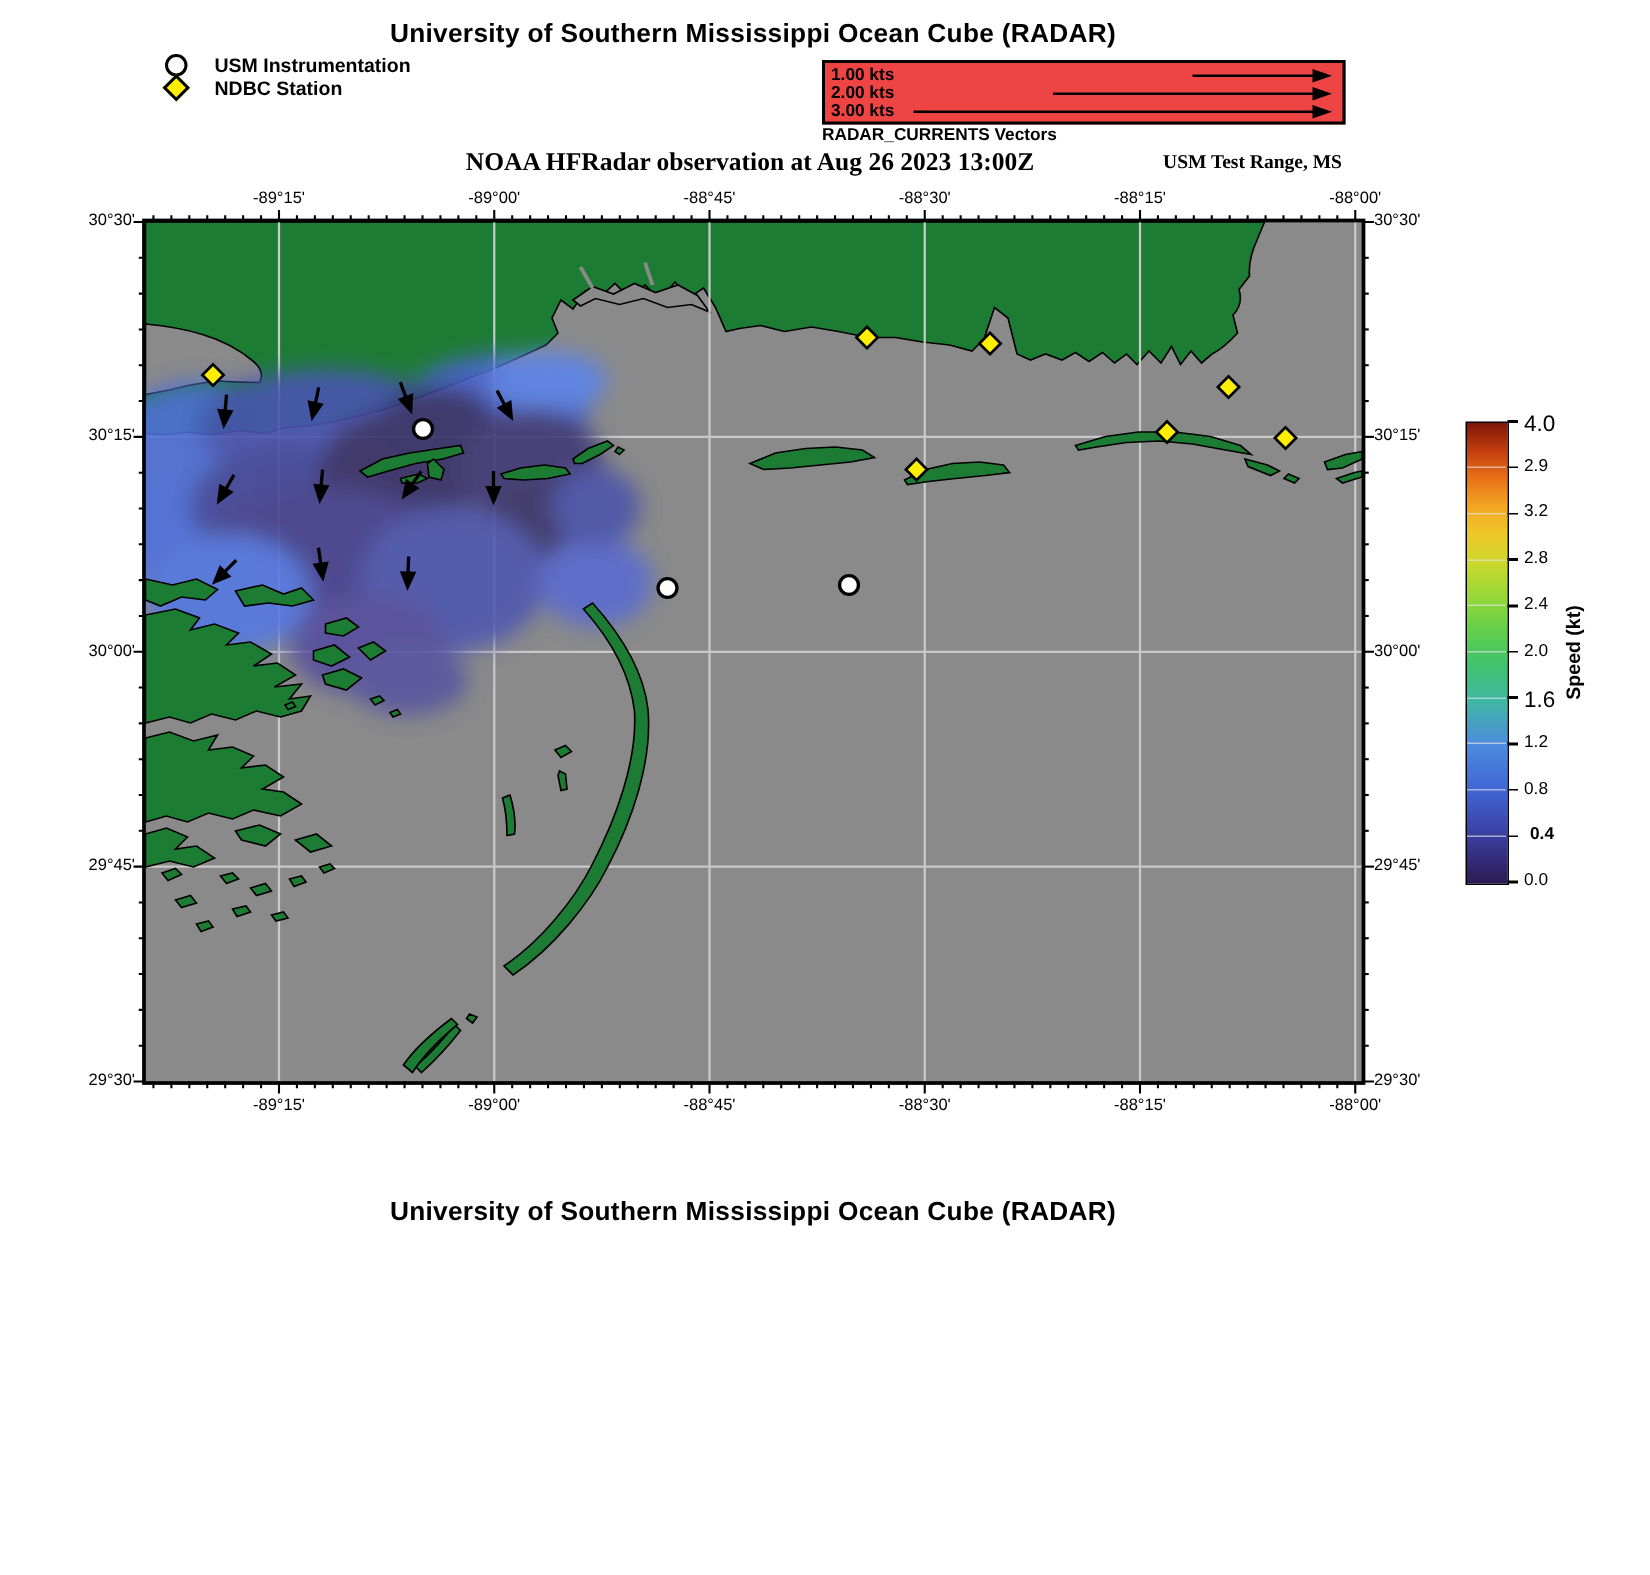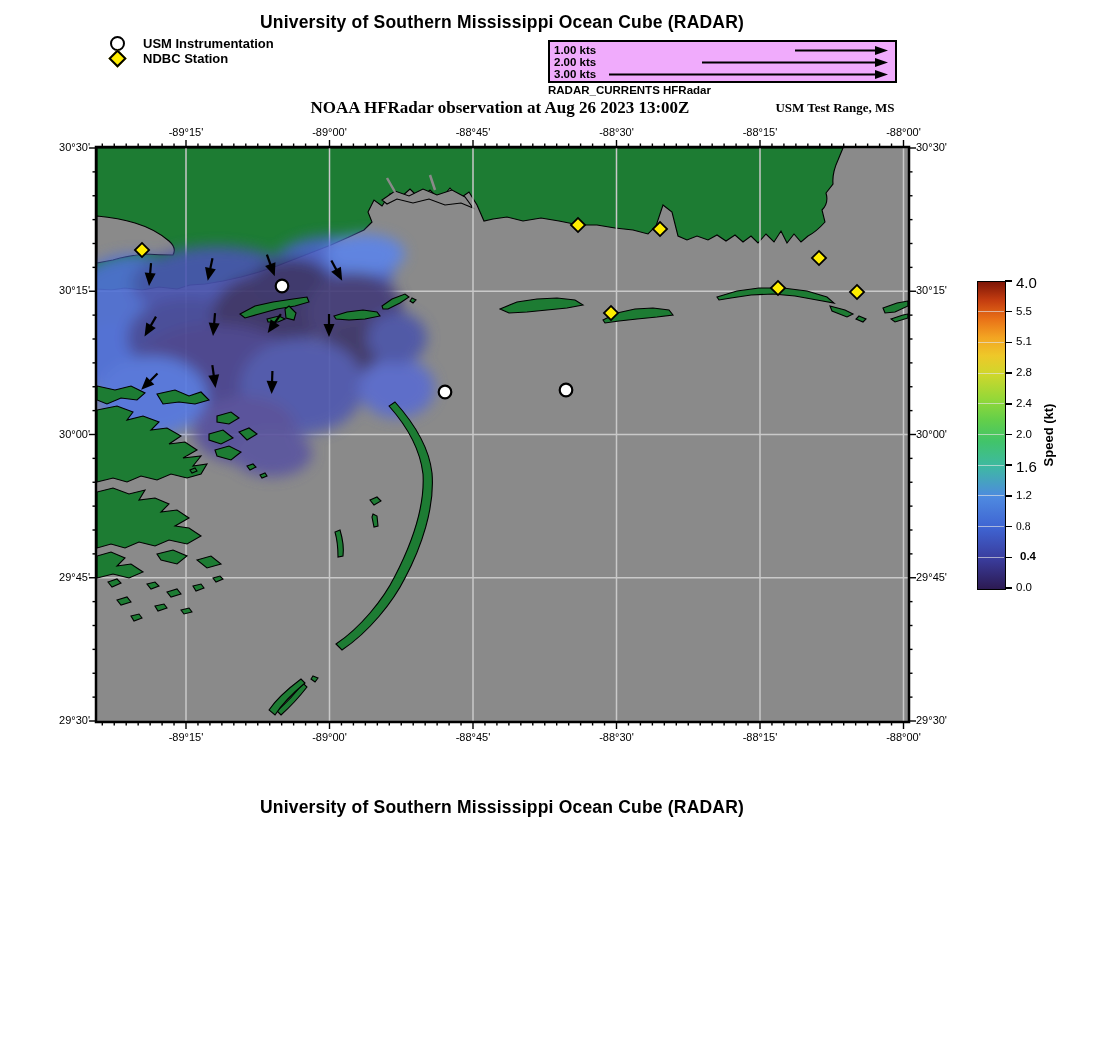--- a/index.html
+++ b/index.html
@@ -7,21 +7,21 @@
     width:1100px;height:1050px;position:relative;background:#ffffff;
     font-family:"Liberation Sans",sans-serif;overflow:hidden;color:#000;
   }
   .abs{position:absolute}
   .title{font-size:17.5px;font-weight:bold;text-align:center;letter-spacing:.2px}
   .serif{font-family:"Liberation Serif",serif;font-weight:bold}
   .legend-row{display:flex;align-items:center;height:15px}
   .legend-label{font-size:13px;font-weight:bold;margin-left:18px}
   .circle-icon{width:11px;height:11px;border:2px solid #000;border-radius:50%;background:#fff}
   .diamond-icon{width:9px;height:9px;border:2px solid #000;background:var(--ndbc,#ffee00);transform:rotate(45deg);margin:0 1px}
-  #vecbox{left:548px;top:40px;width:345px;height:39px;border:2px solid #000;background:#f0abfc}
+  #vecbox{left:548px;top:40px;width:345px;height:39px;border:2px solid #000;background:#ef4444}
   #veccaption{left:548px;top:84px;font-size:11.5px;font-weight:bold}
   #subtitle{left:0;top:98px;width:1000px;text-align:center;font-size:17px}
   #region-label{left:760px;top:100px;width:150px;text-align:center;font-size:13px}
   #footer-title{top:797px;left:0;width:1004px}
   #colorbar{left:977px;top:281px;width:27px;height:307px;border:1.5px solid #000;box-sizing:content-box}
   #cb-title{left:989px;top:427px;width:120px;height:16px;text-align:center;
     font-size:13px;font-weight:bold;transform:rotate(-90deg)}
   #title{left:0;top:12px;width:1004px}
 </style>
 </head>
@@ -43,21 +43,21 @@
 <div id="vecbox" class="abs">
   <svg id="vecsvg" width="345" height="39">
       <line x1="245" y1="8.5" x2="327" y2="8.5" stroke="#000" stroke-width="1.8"></line>
       <polygon points="338,8.5 325,4 325,13" fill="#000"></polygon>
       <line x1="152" y1="20.5" x2="327" y2="20.5" stroke="#000" stroke-width="1.8"></line>
       <polygon points="338,20.5 325,16 325,25" fill="#000"></polygon>
       <line x1="59" y1="32.5" x2="327" y2="32.5" stroke="#000" stroke-width="1.8"></line>
       <polygon points="338,32.5 325,28 325,37" fill="#000"></polygon>
     </svg>
 <div style="position: absolute; left: 4px; top: 1.5px; font-size: 11.5px; font-weight: bold; line-height: 12px;">1.00 kts</div><div style="position: absolute; left: 4px; top: 13.5px; font-size: 11.5px; font-weight: bold; line-height: 12px;">2.00 kts</div><div style="position: absolute; left: 4px; top: 25.5px; font-size: 11.5px; font-weight: bold; line-height: 12px; text-align: right;">3.00 kts</div></div>
-<div id="veccaption" class="abs">RADAR_CURRENTS HFRadar</div>
+<div id="veccaption" class="abs">RADAR_CURRENTS Vectors</div>
 <div id="subtitle" class="abs serif">NOAA HFRadar observation at Aug 26 2023 13:00Z</div>
 <div id="region-label" class="abs serif">USM Test Range, MS</div>
 
 <svg id="map-svg" class="abs" style="left:85px;top:136px" width="835" height="597" viewBox="-12 -12 835 597">
   <defs>
     <filter id="blur7" x="-40%" y="-40%" width="180%" height="180%">
       <feGaussianBlur stdDeviation="7"></feGaussianBlur>
     </filter>
     <clipPath id="mapclip">
         <rect x="0" y="0" width="811" height="573"></rect>
@@ -434,41 +434,41 @@
   </div>
 
 <div id="colorbar" class="abs" style="background: linear-gradient(to top, rgb(44, 26, 82) 0%, rgb(58, 61, 158) 10%, rgb(63, 100, 210) 20%, rgb(78, 138, 224) 30%, rgb(62, 185, 162) 40%, rgb(65, 196, 106) 48%, rgb(99, 207, 74) 55%, rgb(149, 216, 56) 62%, rgb(207, 215, 44) 70%, rgb(238, 200, 41) 76%, rgb(243, 164, 34) 82%, rgb(233, 113, 23) 88%, rgb(196, 61, 16) 94%, rgb(126, 22, 7) 100%);"></div>
 <div id="cb-marks">
     <div style="position: absolute; left: 1005px; top: 587.2px; width: 7px; height: 1.6px; background: rgb(0, 0, 0);"></div>
     <div style="position: absolute; left: 1016px; top: 581px; font-size: 11.5px;">0.0</div>
     <div style="position: absolute; left: 1005px; top: 556.5px; width: 7px; height: 1.6px; background: rgb(0, 0, 0);"></div>
     <div style="position: absolute; left: 1020px; top: 550.3px; font-size: 11.5px; font-weight: bold;">0.4</div>
     <div style="position: absolute; left: 978px; top: 556.8px; width: 26px; height: 1px; background: rgba(228, 228, 228, 0.65);"></div>
     <div style="position: absolute; left: 1005px; top: 525.8px; width: 7px; height: 1.6px; background: rgb(0, 0, 0);"></div>
-    <div style="position: absolute; left: 1016px; top: 519.6px; font-size: 11.5px; font-family: Liberation Serif, serif;">0.8</div>
+    <div style="position: absolute; left: 1016px; top: 519.6px; font-size: 11.5px;">0.8</div>
     <div style="position: absolute; left: 978px; top: 526.1px; width: 26px; height: 1px; background: rgba(228, 228, 228, 0.65);"></div>
     <div style="position: absolute; left: 1005px; top: 495.1px; width: 7px; height: 1.6px; background: rgb(0, 0, 0);"></div>
     <div style="position: absolute; left: 1016px; top: 488.9px; font-size: 11.5px;">1.2</div>
     <div style="position: absolute; left: 978px; top: 495.4px; width: 26px; height: 1px; background: rgba(228, 228, 228, 0.65);"></div>
     <div style="position: absolute; left: 1005px; top: 464.4px; width: 7px; height: 1.6px; background: rgb(0, 0, 0);"></div>
     <div style="position: absolute; left: 1016px; top: 458.2px; font-size: 15px;">1.6</div>
     <div style="position: absolute; left: 978px; top: 464.7px; width: 26px; height: 1px; background: rgba(228, 228, 228, 0.65);"></div>
     <div style="position: absolute; left: 1005px; top: 433.7px; width: 7px; height: 1.6px; background: rgb(0, 0, 0);"></div>
     <div style="position: absolute; left: 1016px; top: 427.5px; font-size: 11.5px;">2.0</div>
     <div style="position: absolute; left: 978px; top: 434px; width: 26px; height: 1px; background: rgba(228, 228, 228, 0.65);"></div>
     <div style="position: absolute; left: 1005px; top: 403px; width: 7px; height: 1.6px; background: rgb(0, 0, 0);"></div>
     <div style="position: absolute; left: 1016px; top: 396.8px; font-size: 11.5px;">2.4</div>
     <div style="position: absolute; left: 978px; top: 403.3px; width: 26px; height: 1px; background: rgba(228, 228, 228, 0.65);"></div>
     <div style="position: absolute; left: 1005px; top: 372.3px; width: 7px; height: 1.6px; background: rgb(0, 0, 0);"></div>
     <div style="position: absolute; left: 1016px; top: 366.1px; font-size: 11.5px;">2.8</div>
     <div style="position: absolute; left: 978px; top: 372.6px; width: 26px; height: 1px; background: rgba(228, 228, 228, 0.65);"></div>
     <div style="position: absolute; left: 1005px; top: 341.6px; width: 7px; height: 1.6px; background: rgb(0, 0, 0);"></div>
-    <div style="position: absolute; left: 1016px; top: 335.4px; font-size: 11.5px;">5.1</div>
+    <div style="position: absolute; left: 1016px; top: 335.4px; font-size: 11.5px;">3.2</div>
     <div style="position: absolute; left: 978px; top: 341.9px; width: 26px; height: 1px; background: rgba(228, 228, 228, 0.65);"></div>
     <div style="position: absolute; left: 1005px; top: 310.9px; width: 7px; height: 1.6px; background: rgb(0, 0, 0);"></div>
-    <div style="position: absolute; left: 1016px; top: 304.7px; font-size: 11.5px;">5.5</div>
+    <div style="position: absolute; left: 1016px; top: 304.7px; font-size: 11.5px;">2.9</div>
     <div style="position: absolute; left: 978px; top: 311.2px; width: 26px; height: 1px; background: rgba(228, 228, 228, 0.65);"></div>
     <div style="position: absolute; left: 1005px; top: 280.2px; width: 7px; height: 1.6px; background: rgb(0, 0, 0);"></div>
     <div style="position: absolute; left: 1016px; top: 274px; font-size: 15px;">4.0</div>
   </div>
 <div id="cb-title" class="abs">Speed (kt)</div>
 
 <div id="footer-title" class="abs title">University of Southern Mississippi Ocean Cube (RADAR)</div>
 
 </body></html>

